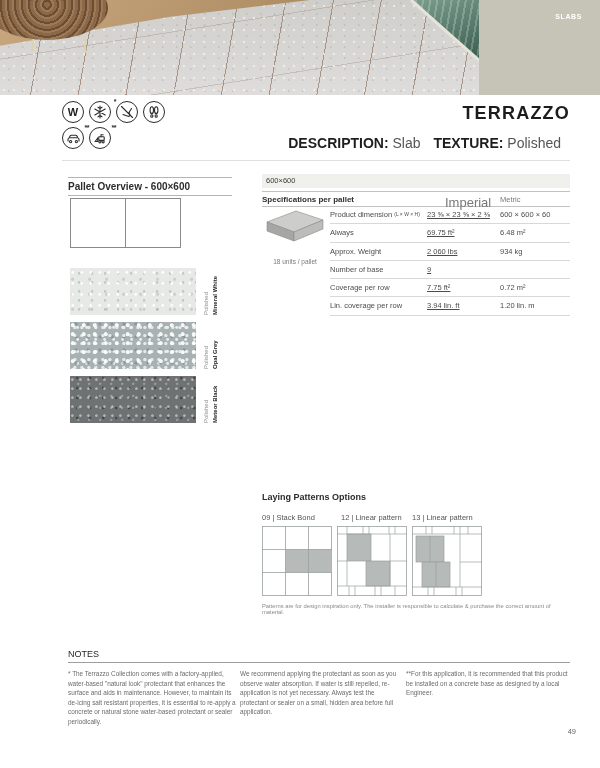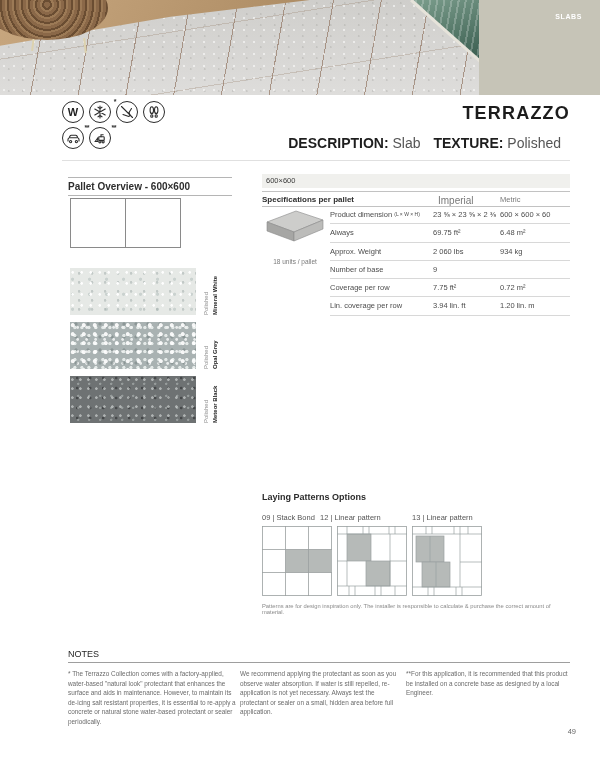--- a/index.html
+++ b/index.html
@@ -88,35 +88,35 @@
     display:flex;align-items:center;justify-content:flex-start;line-height:1;}
   .vfinish{color:#8d8d8d;}
   .vname{font-weight:bold;color:#222;}
 
   
   .size-band{position:absolute;left:262px;top:174px;width:308px;height:14px;background:#f0f0ed;
     font-size:7.5px;color:#3a3a3a;line-height:14px;padding-left:4px;box-sizing:border-box;}
   .spec-header{position:absolute;left:262px;top:191px;width:308px;height:16px;
     border-top:1px solid #c2c2c2;border-bottom:1px solid #c2c2c2;box-sizing:border-box;}
   .spec-header .sh-title{position:absolute;left:0;top:3px;font-size:8px;font-weight:bold;color:#2e2e2e;}
-  .spec-header .sh-imp{position:absolute;left:176px;top:3px;font-size:10px;color:#787878;}
+  .spec-header .sh-imp{position:absolute;left:183px;top:3px;font-size:13px;color:#787878;}
   .spec-header .sh-met{position:absolute;left:238px;top:3px;font-size:7.5px;color:#787878;}
   .spec-rows{position:absolute;left:330px;top:206px;width:240px;}
   .spec-row{position:relative;height:17.3px;border-bottom:1px solid #d8d8d8;font-size:7.5px;
     color:#4c4c4c;line-height:17.3px;white-space:nowrap;}
-  .spec-row .imp{position:absolute;left:103px;top:0;}
+  .spec-row .imp{position:absolute;left:97px;top:0;text-decoration:underline;}
   .spec-row .met{position:absolute;left:170px;top:0;}
   .lblsub{font-size:5px;position:relative;top:-1px;}
   .slab-wrap{position:absolute;left:263px;top:207px;width:64px;text-align:center;}
   .slab-caption{font-size:6.5px;color:#7a7a7a;margin-top:7px;}
 
   
   .patterns-title{position:absolute;left:262px;top:492px;font-size:9px;font-weight:bold;color:#2c2c2c;}
   .pat-label{position:absolute;top:513px;font-size:7.5px;color:#555;}
-  .pl0{left:262px;} .pl1{left:320px;text-align:right;} .pl2{left:412px;}
+  .pl0{left:262px;} .pl1{left:341px;text-align:right;} .pl2{left:412px;}
   .pat-svg{position:absolute;top:526px;}
   .ps0{left:262px;} .ps1{left:337px;} .ps2{left:412px;}
   .pat-disclaimer{position:absolute;left:262px;top:603px;width:308px;font-size:5.8px;color:#8a8a8a;}
 
   
   .notes-title{position:absolute;left:68px;top:649px;font-size:9px;font-weight:normal;color:#1f1f1f;}
   .notes-rule{position:absolute;left:68px;width:502px;top:662px;border-top:1px solid #9e9e9e;}
   .note-col{position:absolute;top:669px;font-size:6.4px;color:#6b6b6b;line-height:1.5;}
   .nc0{left:68px;width:168px;}
   .nc1{left:240px;width:158px;}

